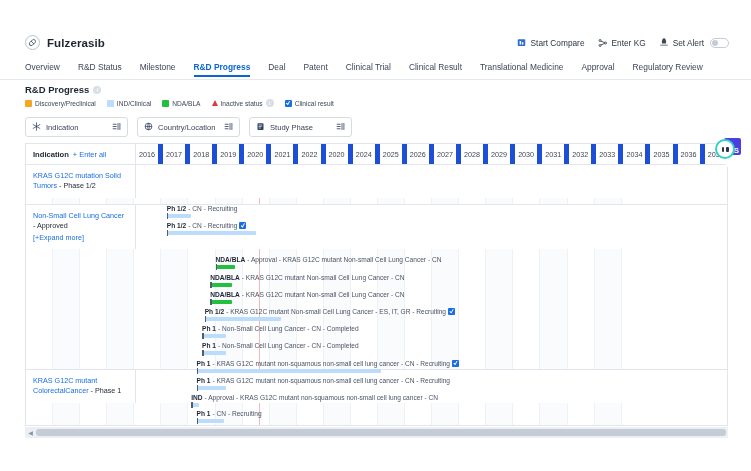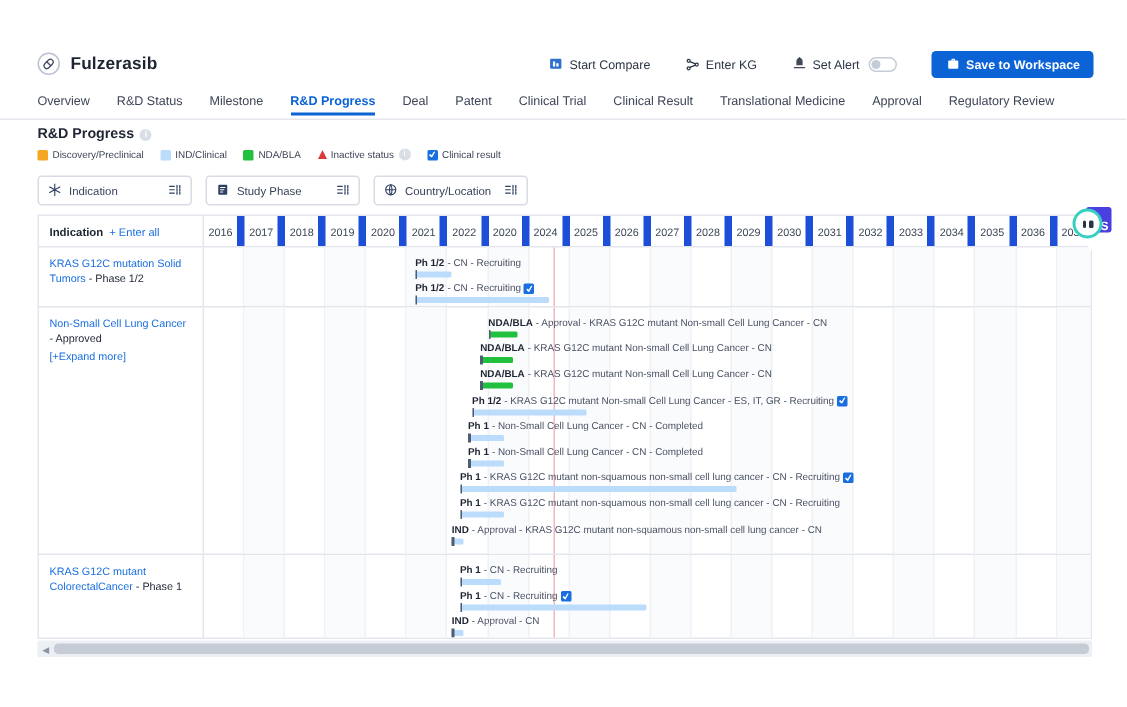--- a/index.html
+++ b/index.html
@@ -26,21 +26,21 @@
     width: 15px; height: 15px; border-radius: 50%;
     border: 1px solid #b9c2d0; background: #fff;
     display: flex; align-items: center; justify-content: center;
     color: #3f4a5f; font-size: 8px;
   }
   .pill-icon svg { display:block; }
   .drug-name { font-size: 11.5px; font-weight: bold; letter-spacing: .1px; color:#1d2432; }
 
   .top-actions {
     margin-left: auto; margin-right: 22px;
-    display: flex; align-items: center; gap: 23px;
+    display: flex; align-items: center; gap: 13px;
   }
   .top-action {
     display: flex; align-items: center; gap: 4px;
     font-size: 8.3px; color: #2c3545; white-space: nowrap;
   }
   .ta-ico { width: 10px; height: 10px; display:flex; align-items:center; justify-content:center; }
   .toggle {
     width: 19px; height: 10px; border-radius: 6px;
     background: #fff; border: 1px solid #c4ccd8; position: relative; margin-left: 2px;
   }
@@ -130,21 +130,21 @@
     display: flex; align-items: center; gap: 4px; padding-left: 7px;
     font-size: 7.6px; font-weight: bold; color: #1d2432;
   }
   .expand-all { color: #1a6fe0; font-weight: normal; font-size: 7.4px; }
   .th-year {
     width: 27.08px; min-width: 27.08px; border-right: 5px solid #1d4ed8;
     display: flex; align-items: center; justify-content: center;
     font-size: 7.2px; color: #3d4658;
   }
   .tbody { position: relative; }
-  .row { display: flex; border-bottom: 1px solid #e2e6ec; position: relative; }
+  .row { display: flex; border-bottom: 1px solid #e2e6ec; position: relative; flex-direction: column; }
   .row:last-child { border-bottom: none; }
   .cell-ind {
     width: 110px; min-width: 110px; border-right: 1px solid #e2e6ec;
     padding: 6px 7px 6px 7px; font-size: 7.2px; line-height: 1.45;
   }
   .ind-link { color: #1a6fe0; }
   .ind-phase { color: #1d2432; }
   .expand-more { color: #1a6fe0; display: block; margin-top: 1px; }
   .cell-track { position: relative; flex: 1; }
   .gridlines { position: absolute; inset: 0; display: flex; }
@@ -247,28 +247,20 @@
       </div>
       <div class="top-action">
         <span class="ta-ico">
           <svg width="10" height="10" viewBox="0 0 24 24" fill="#2c3545">
               <path d="M3 18h18v-2H3v2zM12 2a5 5 0 0 0-5 5v6h10V7a5 5 0 0 0-5-5z" opacity=".9"></path>
               <path d="M12 0l3 3h-6z"></path>
             </svg>
         </span>
         <span>Set Alert</span>
         <span class="toggle"></span>
-      </div>
-      <div class="btn-primary">
-        <span class="ta-ico">
-          <svg width="9" height="9" viewBox="0 0 24 24" fill="#ffffff">
-              <path d="M9 3h6v3h4a2 2 0 0 1 2 2v11a2 2 0 0 1-2 2H5a2 2 0 0 1-2-2V8a2 2 0 0 1 2-2h4V3zm2 2v1h2V5h-2z"></path>
-            </svg>
-        </span>
-        <span>Save to Workspace</span>
       </div>
     </div>
   </div>
 
   <div class="tabs" id="tabbar">
       <div class="tab">Overview</div>
       <div class="tab">R&amp;D Status</div>
       <div class="tab">Milestone</div>
       <div class="tab active">R&amp;D Progress</div>
       <div class="tab">Deal</div>
@@ -313,35 +305,35 @@
       <div class="fbox">
         <span><svg width="9" height="9" viewBox="0 0 24 24" fill="none" stroke="#2f4063" stroke-width="2" stroke-linecap="round">
             <path d="M12 2v20M3 7l18 10M21 7L3 17"></path>
           </svg></span>
         <span class="lbl">Indication</span>
         <span class="grip"><svg width="9" height="9" viewBox="0 0 24 24" fill="none" stroke="#2f4063" stroke-width="2.2" stroke-linecap="round">
             <path d="M3 6h8M3 12h8M3 18h8M16 4v4M21 4v4M16 10v4M21 10v4M16 16v4M21 16v4"></path>
           </svg></span>
       </div>
       <div class="fbox">
+        <span><svg width="9" height="9" viewBox="0 0 24 24" fill="none" stroke="#2f4063" stroke-width="2">
+            <circle cx="12" cy="12" r="9"></circle>
+            <path d="M3 12h18M12 3c3 3.5 3 14.5 0 18M12 3c-3 3.5-3 14.5 0 18"></path>
+          </svg></span>
+        <span class="lbl">Country/Location</span>
+        <span class="grip"><svg width="9" height="9" viewBox="0 0 24 24" fill="none" stroke="#2f4063" stroke-width="2.2" stroke-linecap="round">
+            <path d="M3 6h8M3 12h8M3 18h8M16 4v4M21 4v4M16 10v4M21 10v4M16 16v4M21 16v4"></path>
+          </svg></span>
+      </div>
+      <div class="fbox">
         <span><svg width="9" height="9" viewBox="0 0 24 24" fill="#2f4063">
             <rect x="4" y="3" width="16" height="18" rx="2"></rect>
             <path d="M8 8h8M8 12h6M8 16h4" stroke="#fff" stroke-width="1.8" stroke-linecap="round"></path>
           </svg></span>
         <span class="lbl">Study Phase</span>
-        <span class="grip"><svg width="9" height="9" viewBox="0 0 24 24" fill="none" stroke="#2f4063" stroke-width="2.2" stroke-linecap="round">
-            <path d="M3 6h8M3 12h8M3 18h8M16 4v4M21 4v4M16 10v4M21 10v4M16 16v4M21 16v4"></path>
-          </svg></span>
-      </div>
-      <div class="fbox">
-        <span><svg width="9" height="9" viewBox="0 0 24 24" fill="none" stroke="#2f4063" stroke-width="2">
-            <circle cx="12" cy="12" r="9"></circle>
-            <path d="M3 12h18M12 3c3 3.5 3 14.5 0 18M12 3c-3 3.5-3 14.5 0 18"></path>
-          </svg></span>
-        <span class="lbl">Country/Location</span>
         <span class="grip"><svg width="9" height="9" viewBox="0 0 24 24" fill="none" stroke="#2f4063" stroke-width="2.2" stroke-linecap="round">
             <path d="M3 6h8M3 12h8M3 18h8M16 4v4M21 4v4M16 10v4M21 10v4M16 16v4M21 16v4"></path>
           </svg></span>
       </div>
     </div>
 
 
   <div class="table">
     <div class="thead">
       <div class="th-ind">

